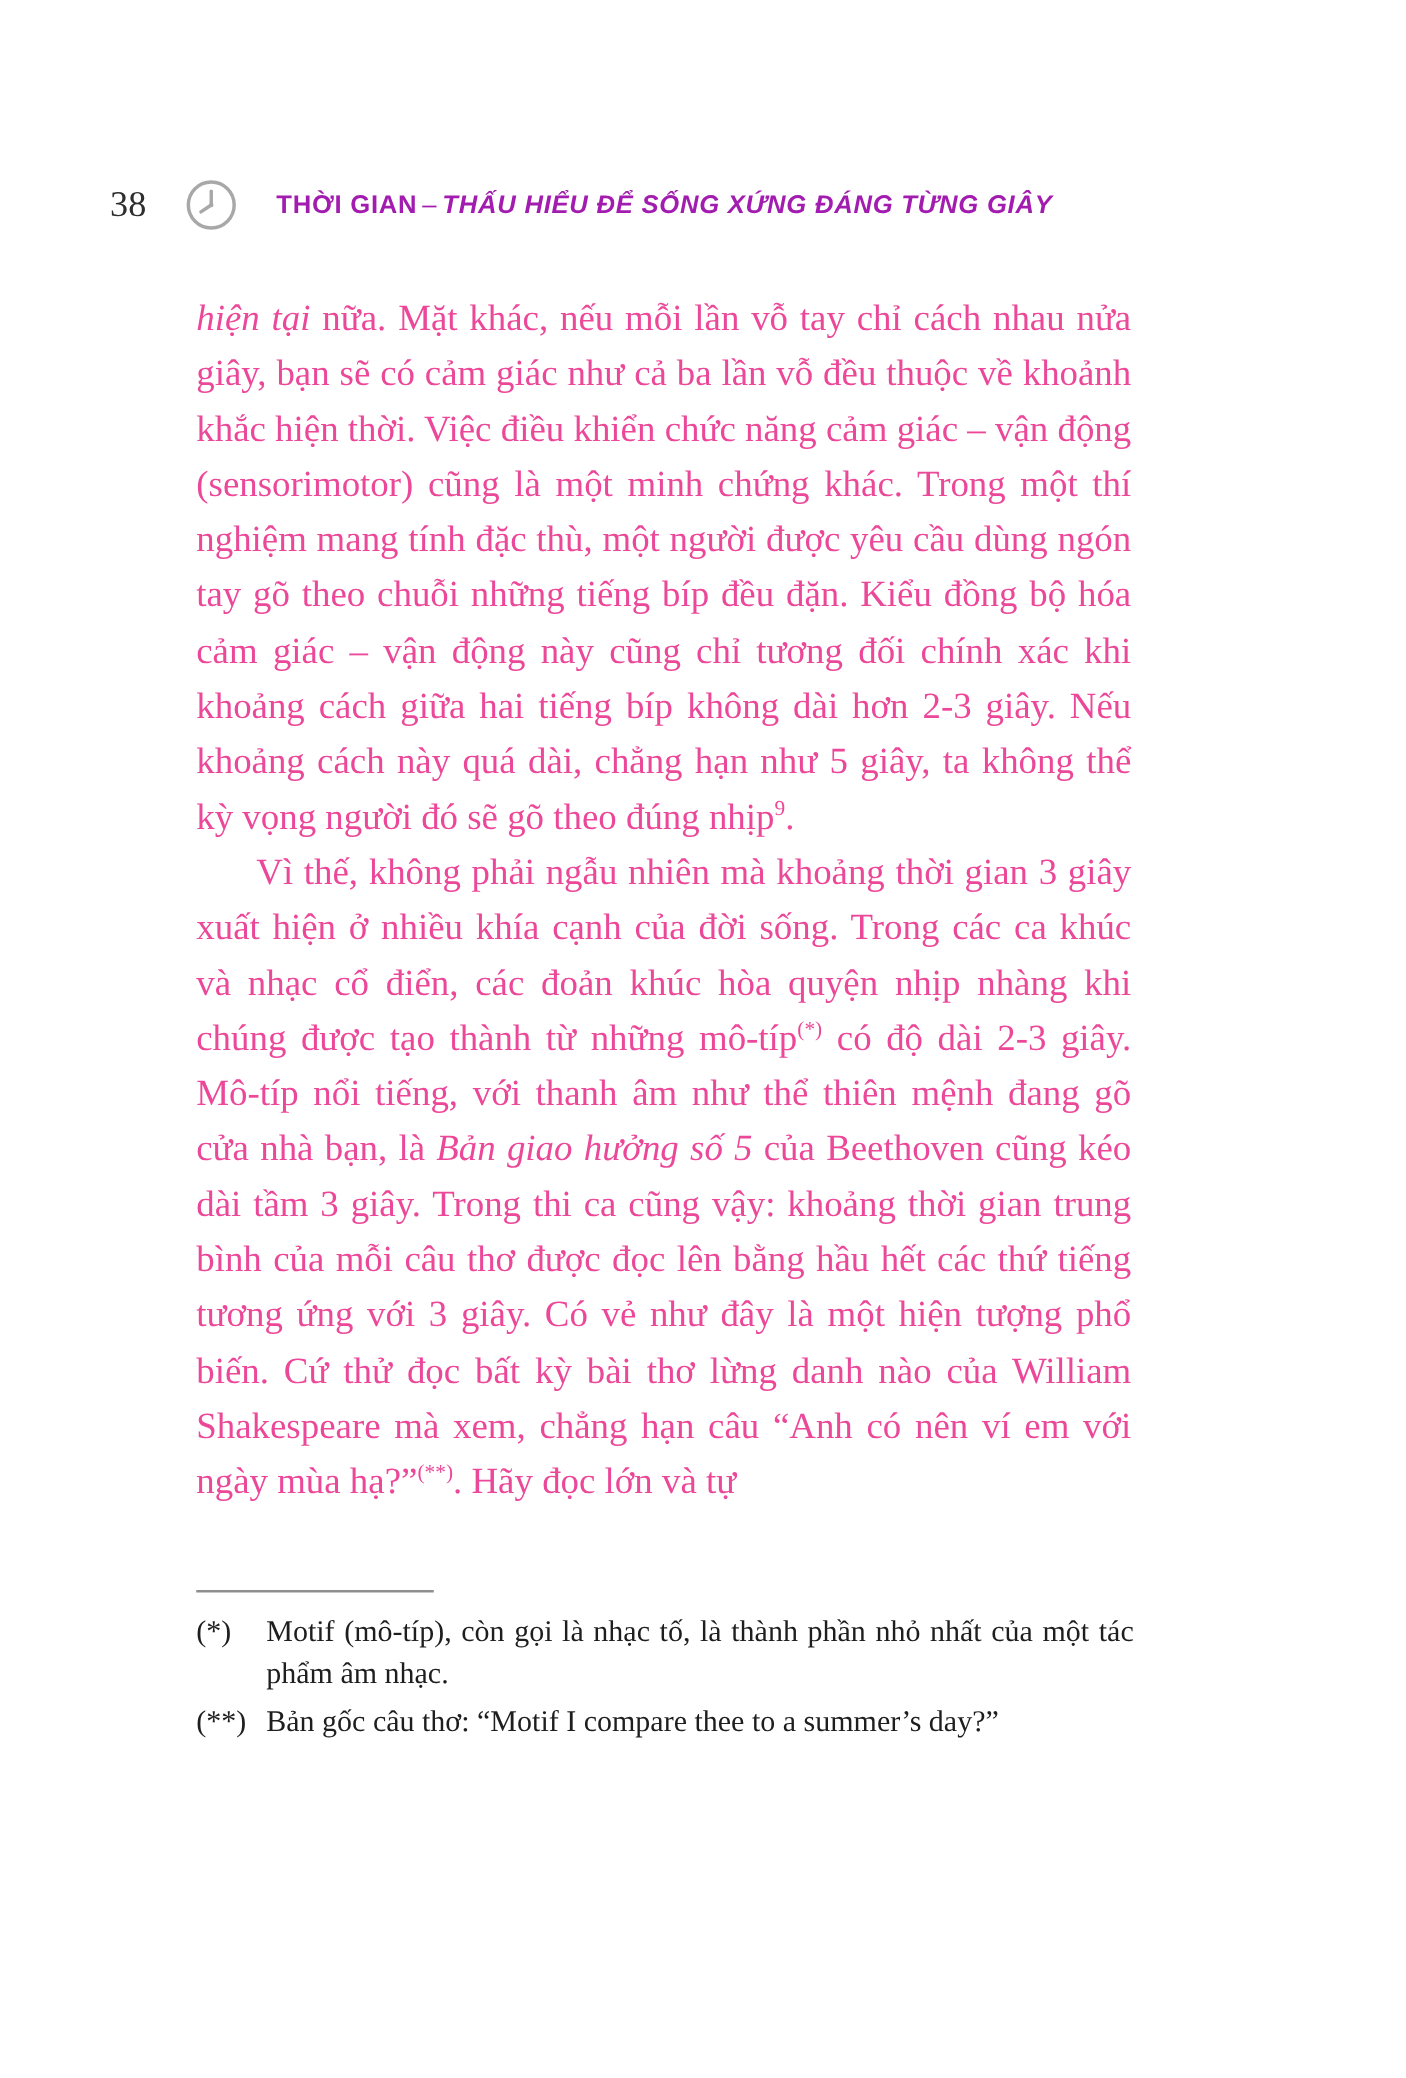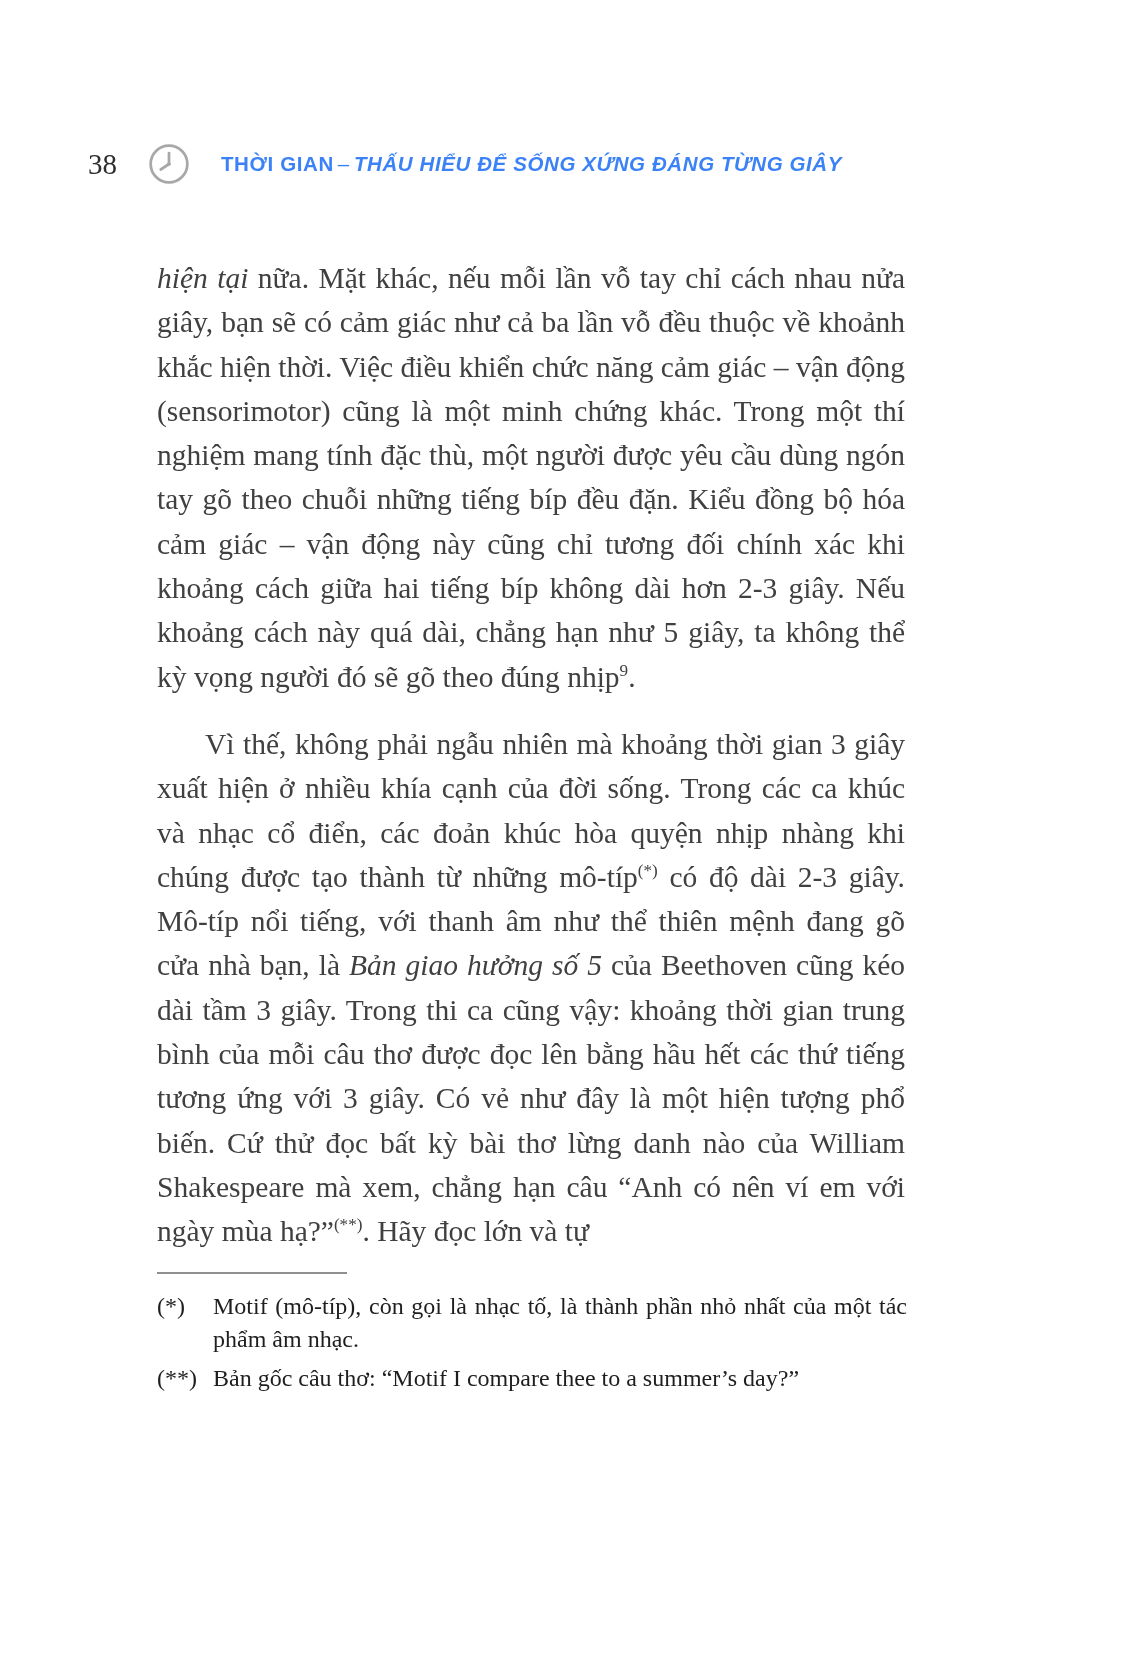--- a/index.html
+++ b/index.html
@@ -32,39 +32,38 @@
     height: 44px;
     display: inline-flex;
     align-items: center;
     justify-content: center;
   }
   .running-head {
     font-family: "Liberation Sans", sans-serif;
     font-size: 20.5px;
     font-weight: 700;
     letter-spacing: 0.6px;
-    color: #3b82f6;
+    color: #a21caf;
     white-space: nowrap;
   }
   .running-head .sep { padding: 0 4px; font-weight: 400; }
   .running-head em { font-style: italic; font-weight: 700; }
 
   
   .content {
     position: absolute;
     top: 233px;
     left: 157px;
     width: 748px;
   }
   .para {
     font-size: 29.5px;
     line-height: 44.3px;
     text-align: justify;
-    color: #404040;
-    margin-top: 23px;
+    color: #ec4899;
   }
   .para em { font-style: italic; }
   .para sup {
     font-size: 0.58em;
     line-height: 0;
     vertical-align: super;
   }
   .para-indent { text-indent: 48px; }
 
   

